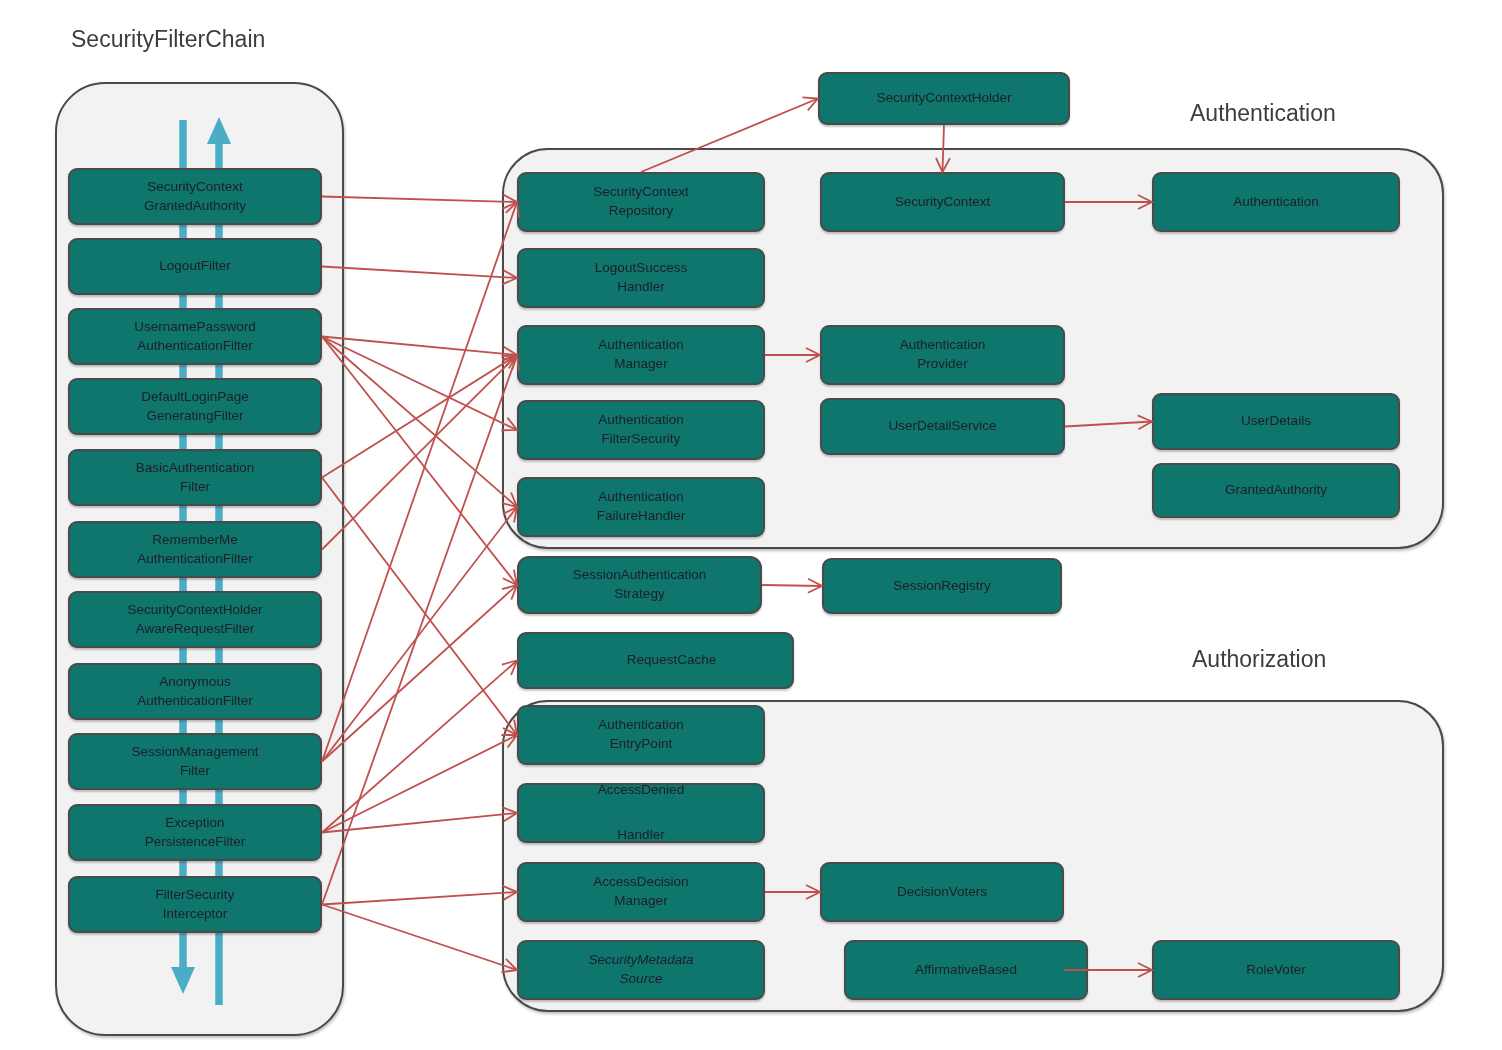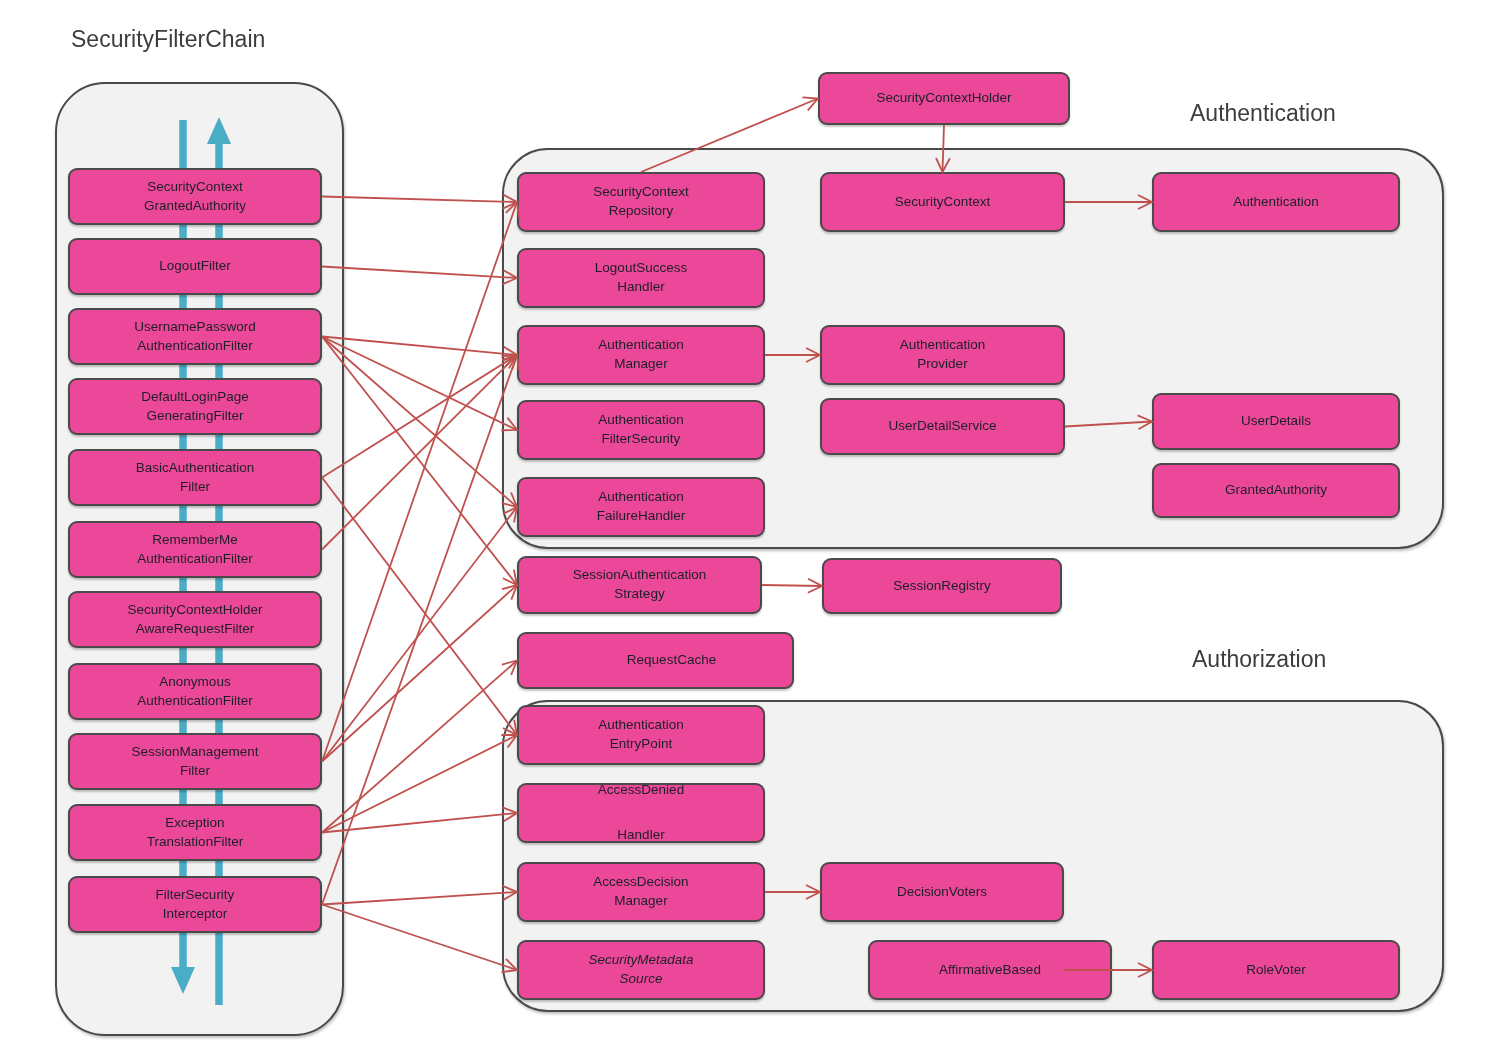--- a/index.html
+++ b/index.html
@@ -2,21 +2,21 @@
 <html><head>
 <meta charset="utf-8">
 <style>
   html,body{margin:0;padding:0;background:#ffffff;}
   .stage{position:relative;width:1502px;height:1050px;background:#ffffff;overflow:hidden;
          font-family:"Liberation Sans","DejaVu Sans",sans-serif;}
   .container-box{position:absolute;background:#f2f2f2;border:2px solid #4a4a4a;
          box-shadow:1px 2px 3px rgba(0,0,0,0.25);z-index:1;}
   .layer{position:absolute;left:0;top:0;z-index:2;}
   .layer.red{z-index:4;}
-  .node{position:absolute;background:#ec4899;border:2px solid #4a4a4a;border-radius:9px;
+  .node{position:absolute;background:#0f766e;border:2px solid #4a4a4a;border-radius:9px;
         display:flex;flex-direction:column;align-items:center;justify-content:center;
         text-align:center;font-size:13.5px;line-height:1.4;color:#1e1e28;z-index:3;
         box-shadow:0 2px 2px rgba(0,0,0,0.22);}
   .big-label{position:absolute;font-size:23px;color:#3d3d3d;z-index:5;white-space:nowrap;}
 </style>
 </head>
 <body>
 
 <div class="stage">
   <div class="big-label" id="diagram-title" style="left:62px;top:26px;margin-left:9px;">SecurityFilterChain</div>
@@ -71,21 +71,21 @@
       <div class="node" style="left: 68px; top: 663px; width: 250px; height: 53px;">
         <div>Anonymous</div>
         <div>AuthenticationFilter</div>
       </div>
       <div class="node" style="left: 68px; top: 733px; width: 250px; height: 53px;">
         <div>SessionManagement</div>
         <div>Filter</div>
       </div>
       <div class="node" style="left: 68px; top: 804px; width: 250px; height: 53px;">
         <div>Exception</div>
-        <div>TranslationFilter</div>
+        <div>PersistenceFilter</div>
       </div>
       <div class="node" style="left: 68px; top: 876px; width: 250px; height: 53px;">
         <div>FilterSecurity</div>
         <div>Interceptor</div>
       </div>
       <div class="node" style="left: 818px; top: 72px; width: 248px; height: 49px;">
         <div>SecurityContextHolder</div>
       </div>
       <div class="node" style="left: 517px; top: 172px; width: 244px; height: 56px;">
         <div>SecurityContext</div>
@@ -119,21 +119,21 @@
       </div>
       <div class="node" style="left: 1152px; top: 172px; width: 244px; height: 56px;">
         <div>Authentication</div>
       </div>
       <div class="node" style="left: 1152px; top: 393px; width: 244px; height: 53px;">
         <div>UserDetails</div>
       </div>
       <div class="node" style="left: 1152px; top: 463px; width: 244px; height: 51px;">
         <div>GrantedAuthority</div>
       </div>
-      <div class="node" style="left: 517px; top: 556px; width: 241px; height: 54px;">
+      <div class="node" style="left: 517px; top: 556px; width: 241px; height: 54px; border-radius: 12px;">
         <div>SessionAuthentication</div>
         <div>Strategy</div>
       </div>
       <div class="node" style="left: 822px; top: 558px; width: 236px; height: 52px;">
         <div>SessionRegistry</div>
       </div>
       <div class="node" style="left: 517px; top: 632px; width: 241px; height: 53px; padding-left: 32px;">
         <div>RequestCache</div>
       </div>
       <div class="node" style="left: 517px; top: 705px; width: 244px; height: 56px;">
@@ -148,21 +148,21 @@
         <div>AccessDecision</div>
         <div>Manager</div>
       </div>
       <div class="node" style="left: 517px; top: 940px; width: 244px; height: 56px; font-style: italic;">
         <div>SecurityMetadata</div>
         <div>Source</div>
       </div>
       <div class="node" style="left: 820px; top: 862px; width: 240px; height: 56px;">
         <div>DecisionVoters</div>
       </div>
-      <div class="node" style="left: 868px; top: 940px; width: 240px; height: 56px; text-align: right;">
+      <div class="node" style="left: 844px; top: 940px; width: 240px; height: 56px; text-align: right;">
         <div>AffirmativeBased</div>
       </div>
       <div class="node" style="left: 1152px; top: 940px; width: 244px; height: 56px;">
         <div>RoleVoter</div>
       </div>
     </div>
 
   <svg class="layer red" id="red-layer" width="1502" height="1050">
     <defs>
       <marker id="red-arrowhead" markerWidth="18" markerHeight="18" refX="15" refY="8" orient="auto" markerUnits="userSpaceOnUse">

